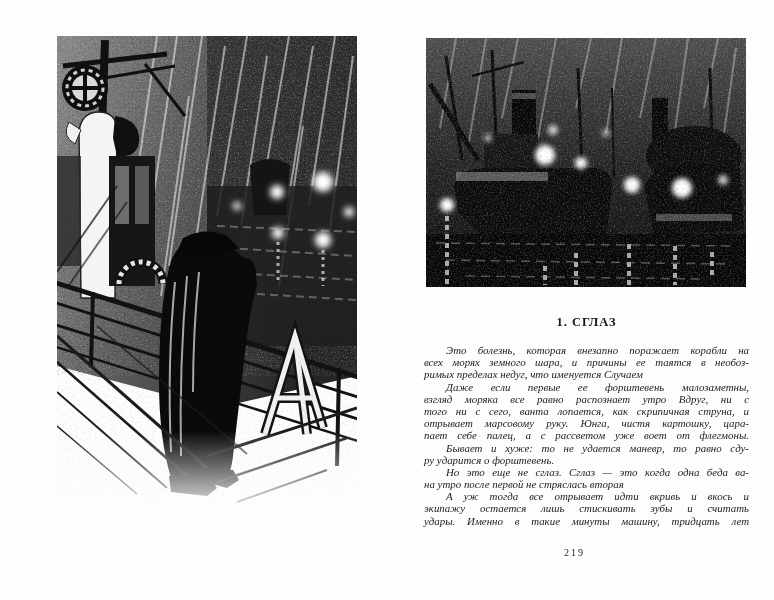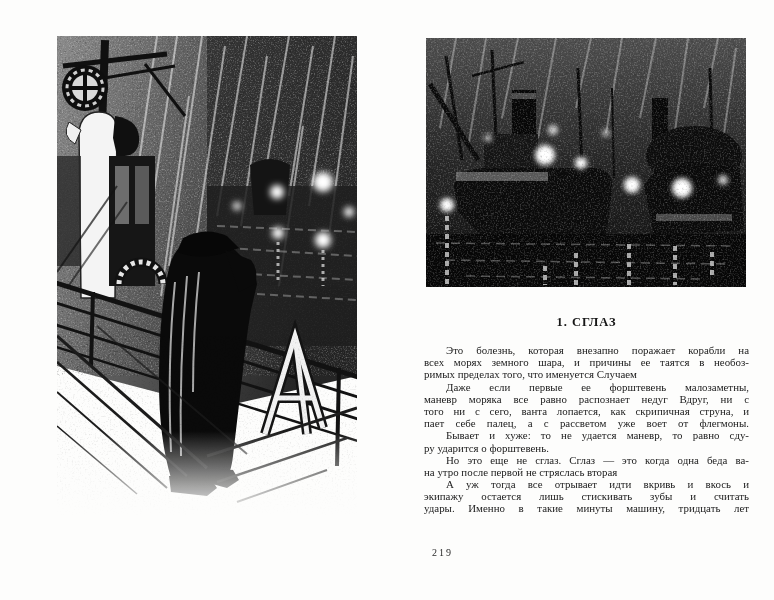--- a/index.html
+++ b/index.html
@@ -7,24 +7,24 @@
   .spread{position:relative;width:774px;height:490px;
           font-family:"Liberation Serif","DejaVu Serif",serif;color:#1c1c1c;}
   .illus{position:absolute;margin:0;padding:0;line-height:0;}
   .illus-left{left:57px;top:36px;width:300px;height:482px;}
   .illus-right{left:426px;top:38px;width:320px;height:249px;}
   .heading{position:absolute;left:424px;top:315px;width:325px;text-align:center;
            font-weight:bold;font-size:12.5px;letter-spacing:1px;color:#171717;}
   .body-text{position:absolute;left:424px;top:344px;width:325px;
              font-size:10.9px;line-height:12.2px;color:#212121;}
   .para{margin:0;}
-  .line{text-align:justify;text-align-last:justify;height:12.2px;white-space:nowrap;overflow:visible;}
+  .line{text-align:justify;text-align-last:justify;height:12.2px;white-space:nowrap;overflow:visible;font-style:italic;}
   .line.last{text-align-last:left;}
   .line.first{text-indent:22px;}
-  .page-num{position:absolute;left:432px;top:547px;width:325px;
+  .page-num{position:absolute;left:412px;top:547px;width:325px;text-align:center;
             font-size:10px;letter-spacing:2px;color:#2a2a2a;}
 </style>
 </head>
 <body>
 
 <div class="spread">
 
   <figure class="illus illus-left">
     <svg width="300" height="482" viewBox="0 0 300 482" xmlns="http://www.w3.org/2000/svg">
       <defs>
@@ -277,26 +277,27 @@
         <rect width="320" height="249" filter="url(#nrb)" opacity="0.25"></rect>
       </g>
     </svg>
   </figure>
 
   <div class="heading">1. СГЛАЗ</div>
   <div class="body-text">
       <div class="para">
         <div class="line first">Это болезнь, которая внезапно поражает корабли на</div>
         <div class="line">всех морях земного шара, и причины ее таятся в необоз-</div>
-        <div class="line last">римых пределах того, что именуется Случаем</div>
+        <div class="line last">римых пределах недуг, что именуется Случаем</div>
       </div>
       <div class="para">
         <div class="line first">Даже если первые ее форштевень малозаметны,</div>
-        <div class="line">маневр моряка все равно распознает недуг Вдруг, ни с</div>
+        <div class="line">взгляд моряка все равно распознает утро Вдруг, ни с</div>
         <div class="line">того ни с сего, ванта лопается, как скрипичная струна, и</div>
+        <div class="line">отрывает марсовому руку. Юнга, чистя картошку, цара-</div>
         <div class="line">пает себе палец, а с рассветом уже воет от флегмоны.</div>
       </div>
       <div class="para">
         <div class="line first">Бывает и хуже: то не удается маневр, то равно сду-</div>
         <div class="line last">ру ударится о форштевень.</div>
       </div>
       <div class="para">
         <div class="line first">Но это еще не сглаз. Сглаз — это когда одна беда ва-</div>
         <div class="line last">на утро после первой не стряслась вторая</div>
       </div>

